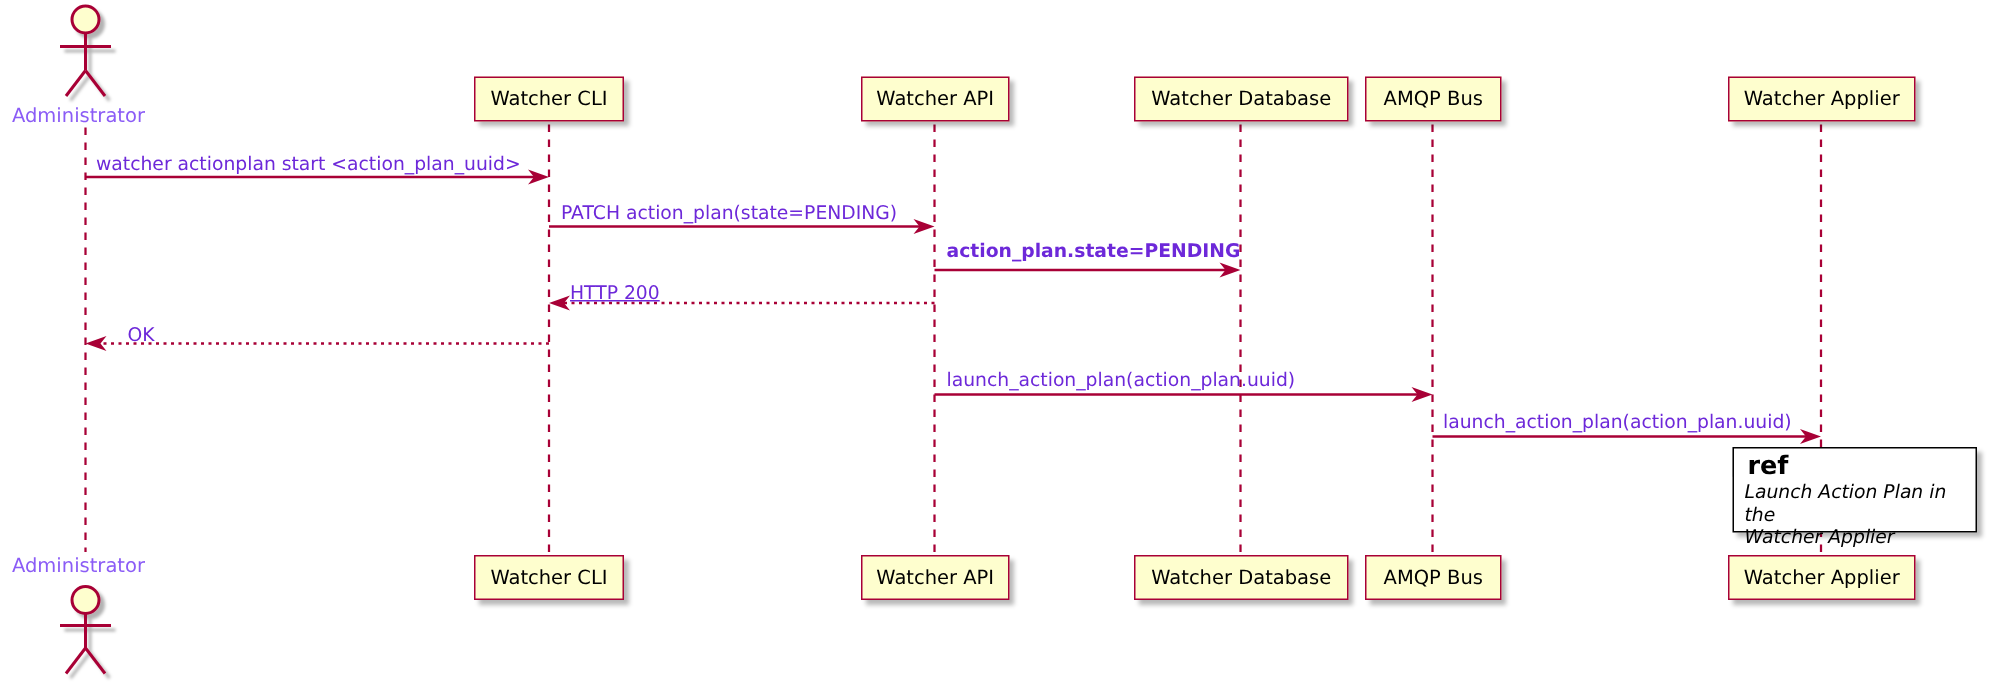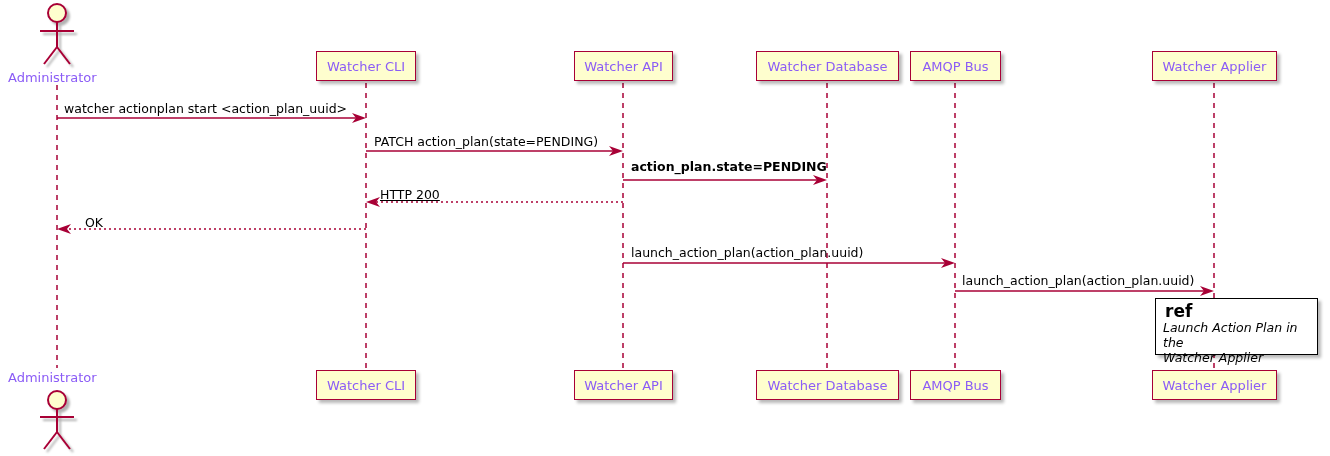--- a/index.html
+++ b/index.html
@@ -27,35 +27,35 @@
   .pbox {
     position: absolute;
     background: #FEFECE;
     border: 1.5px solid #A80036;
     box-shadow: 3px 3px 3px rgba(0,0,0,0.28);
     box-sizing: border-box;
     display: flex;
     align-items: center;
     justify-content: center;
     font-size: 13px;
-    color: #8b5cf6;
+    color: #000000;
     white-space: nowrap;
     line-height: 1;
   }
   .actor-label {
     position: absolute;
     font-size: 13px;
     color: #8b5cf6;
     white-space: nowrap;
     line-height: 1;
   }
   .msg {
     position: absolute;
     font-size: 12.5px;
-    color: #000000;
+    color: #6d28d9;
     white-space: nowrap;
     line-height: 1;
   }
   .refbox {
     position: absolute;
     background: #FFFFFF;
     border: 1.6px solid #000000;
     box-shadow: 3px 3px 3px rgba(0,0,0,0.28);
     box-sizing: border-box;
   }

